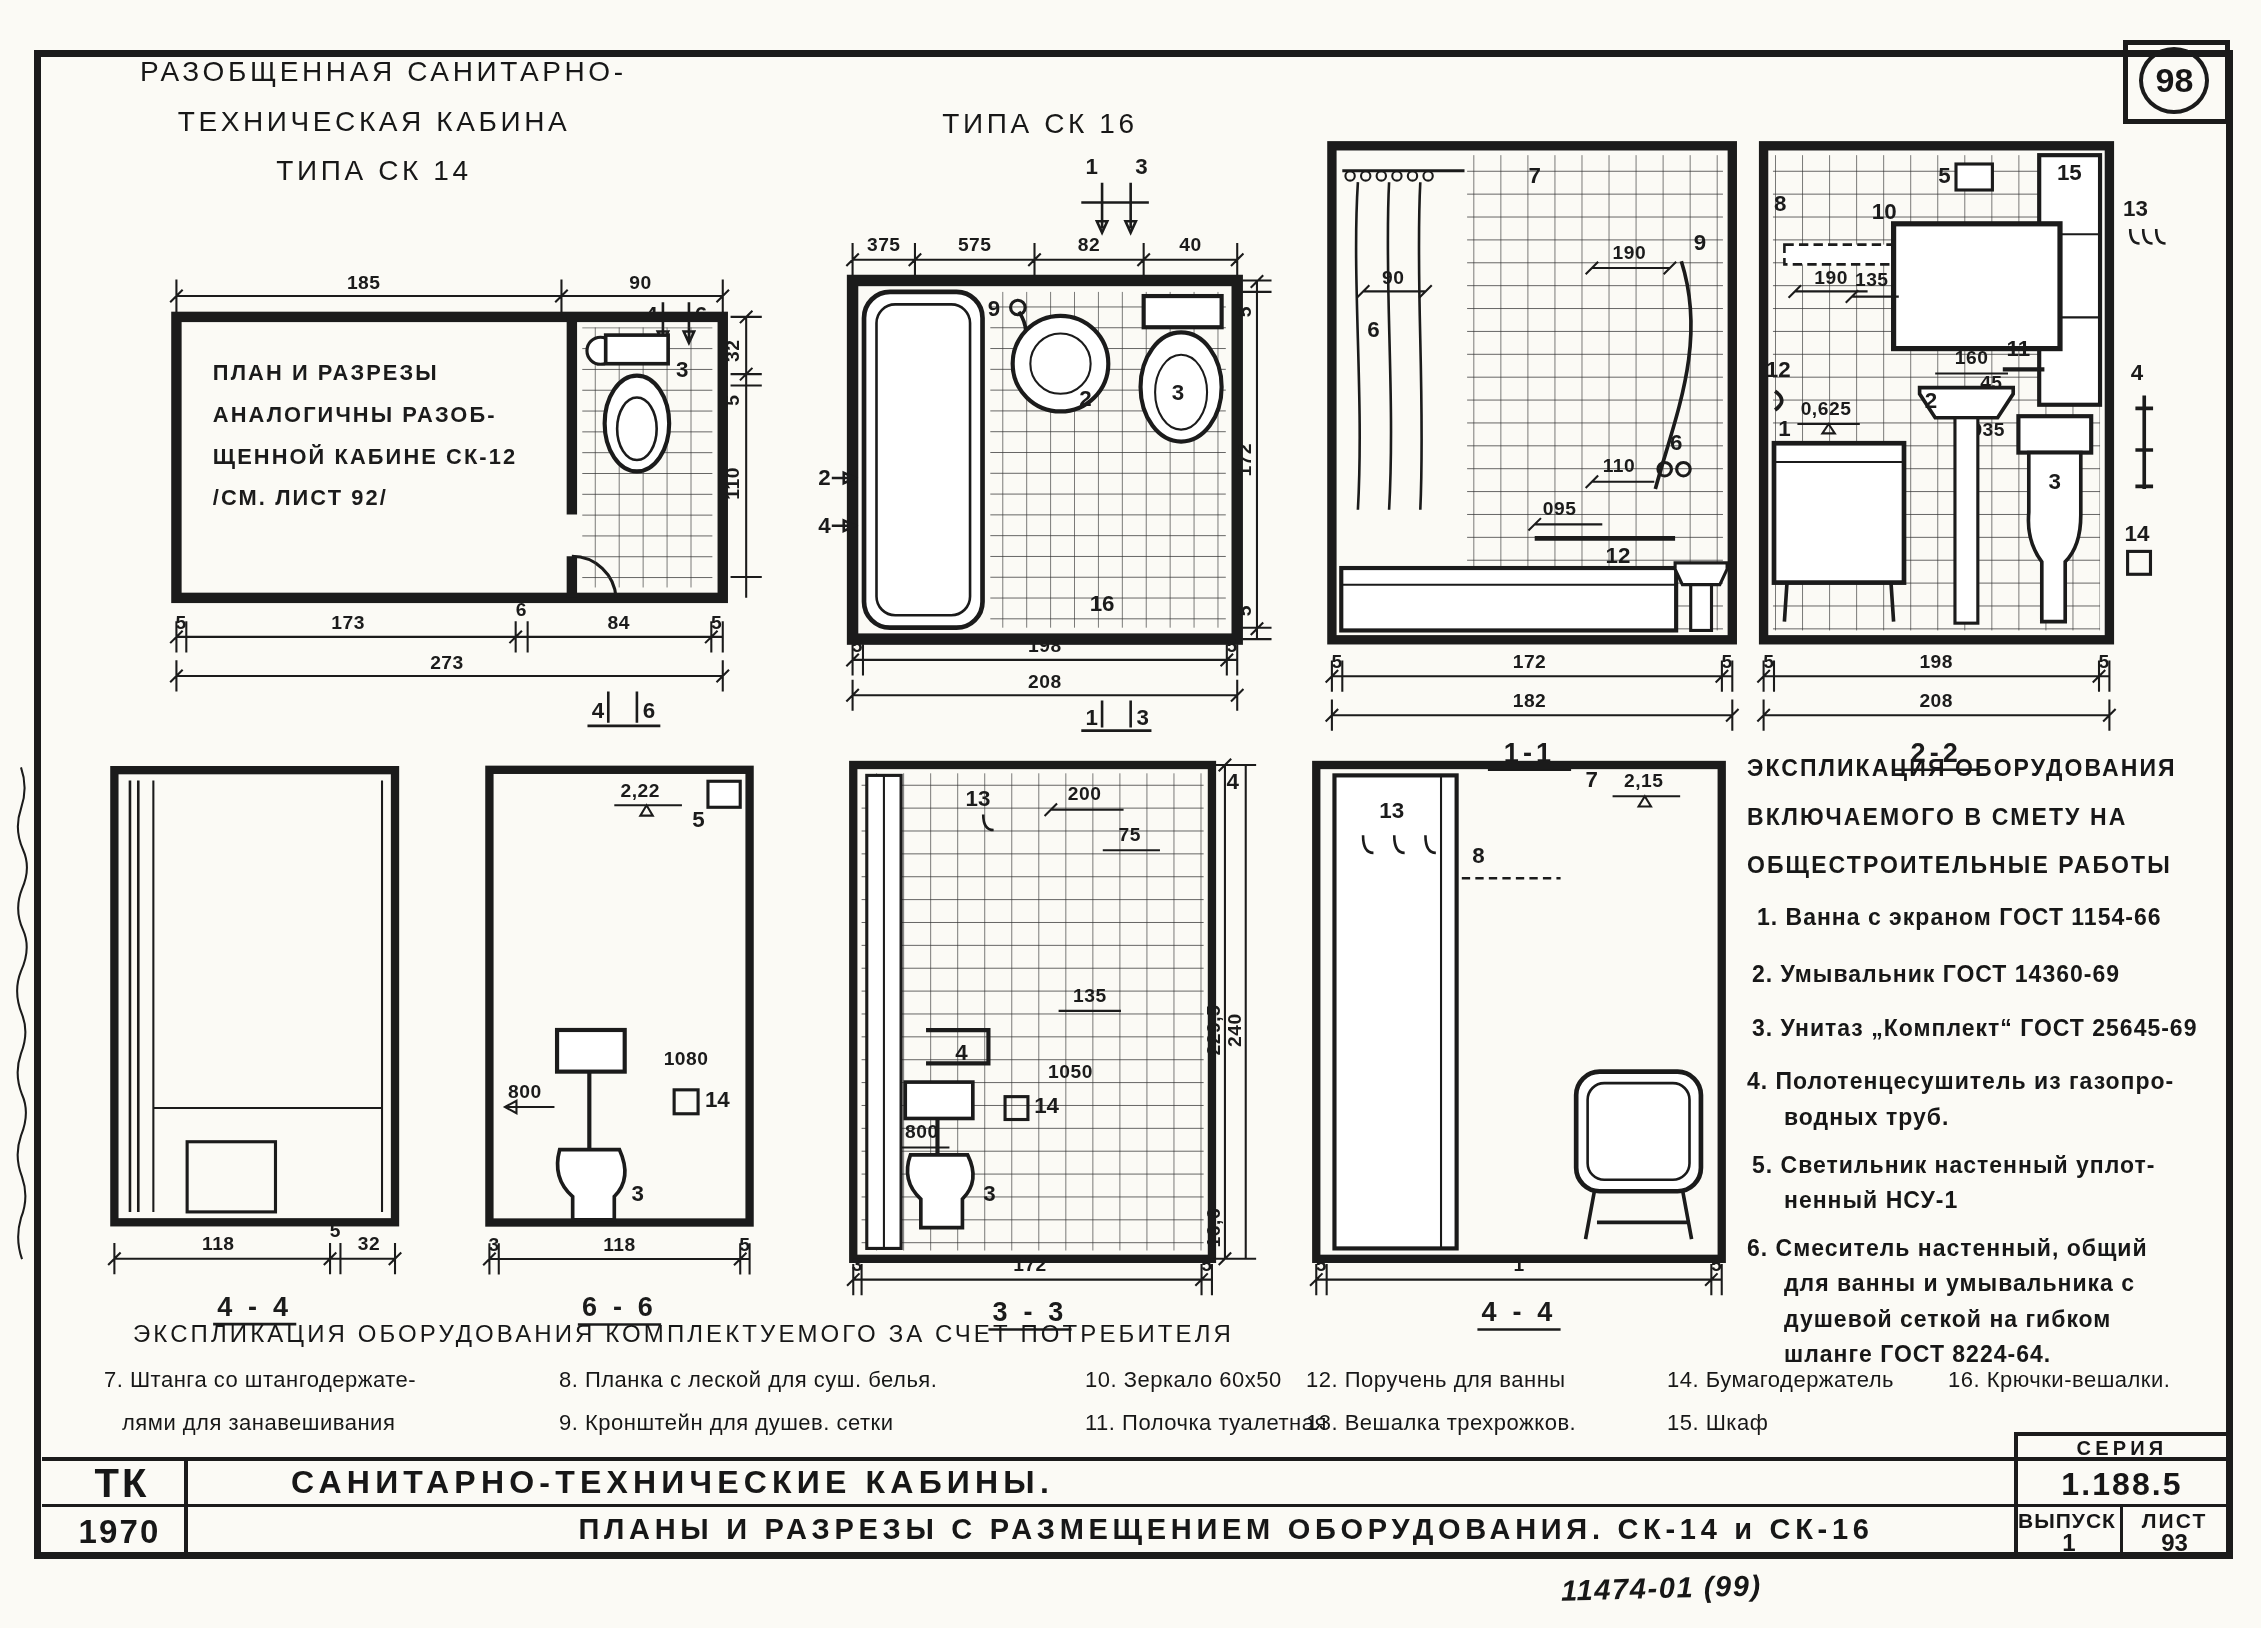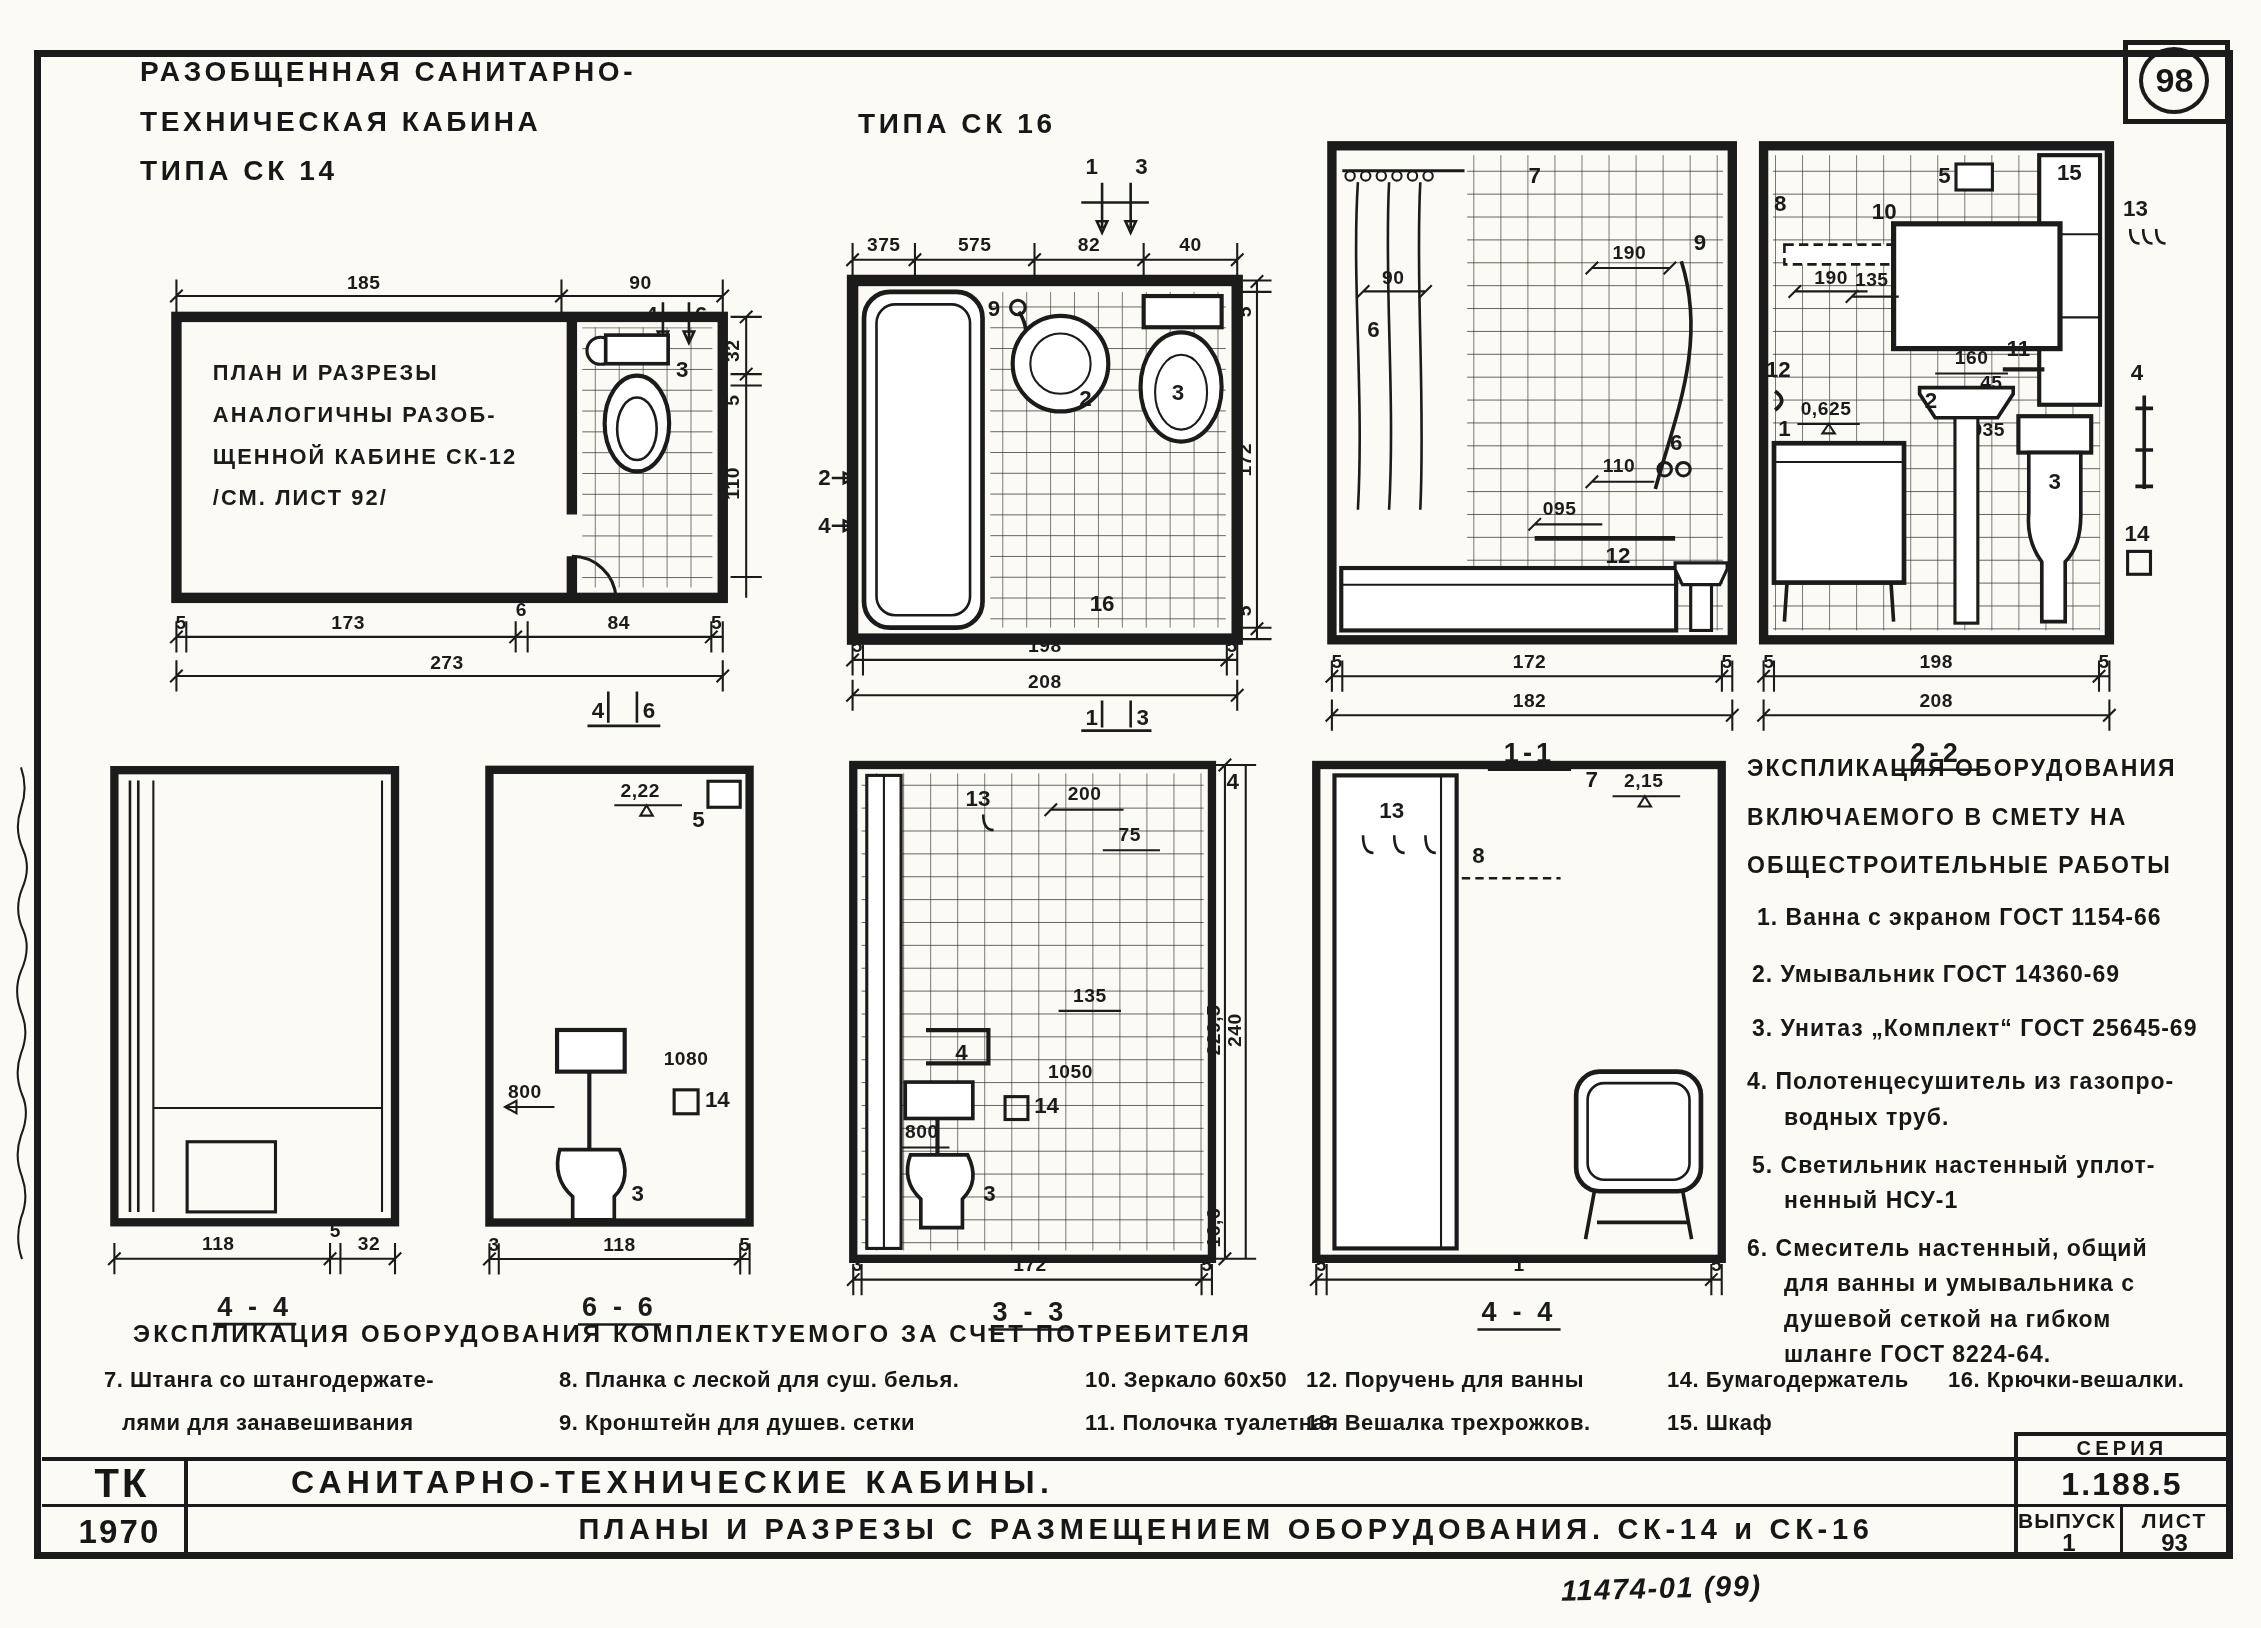--- a/index.html
+++ b/index.html
@@ -1,24 +1,24 @@
 <!DOCTYPE html>
 <html style="font-size:8.3px"><head>
 <meta charset="utf-8">
 <style>
   html,body{margin:0;padding:0;background:#dcdad3}
   .stage{position:relative;width:2261px;height:1628px;background:#fbfaf5;
          font-family:"Liberation Sans",sans-serif;color:#171717;overflow:hidden}
   .frame{position:absolute;left:34px;top:50px;width:2185px;height:1495px;
          border:7.3px solid #1b1b1b}
   .abs{position:absolute}
-  .t{font-weight:bold;letter-spacing:3.6px;font-size:28px;text-align:left;white-space:nowrap}
+  .t{font-weight:normal;letter-spacing:3.6px;font-size:28px;text-align:center;white-space:nowrap}
   .note{font-weight:bold}
   .exl{position:absolute;font-weight:bold;font-size:23px;letter-spacing:1px;white-space:nowrap}
-  .bexl{position:absolute;font-weight:bold;font-size:22px;letter-spacing:0.5px;white-space:nowrap}
+  .bexl{position:absolute;font-weight:normal;font-size:22px;letter-spacing:0.5px;white-space:nowrap}
   .panel{position:absolute}
   .panel text{font-family:"Liberation Sans",sans-serif;font-weight:bold;fill:#1b1b1b}
   .d{font-size:37px;letter-spacing:1px}
   .it{font-size:43px}
   .lb{font-size:52px;letter-spacing:8px}
   .ln{stroke:#1b1b1b;fill:none}
   .tbline{position:absolute;background:#1b1b1b}
   .tbtxt{position:absolute;font-weight:bold;white-space:nowrap}
   .hand{font-style:italic;font-weight:bold}
 </style>

